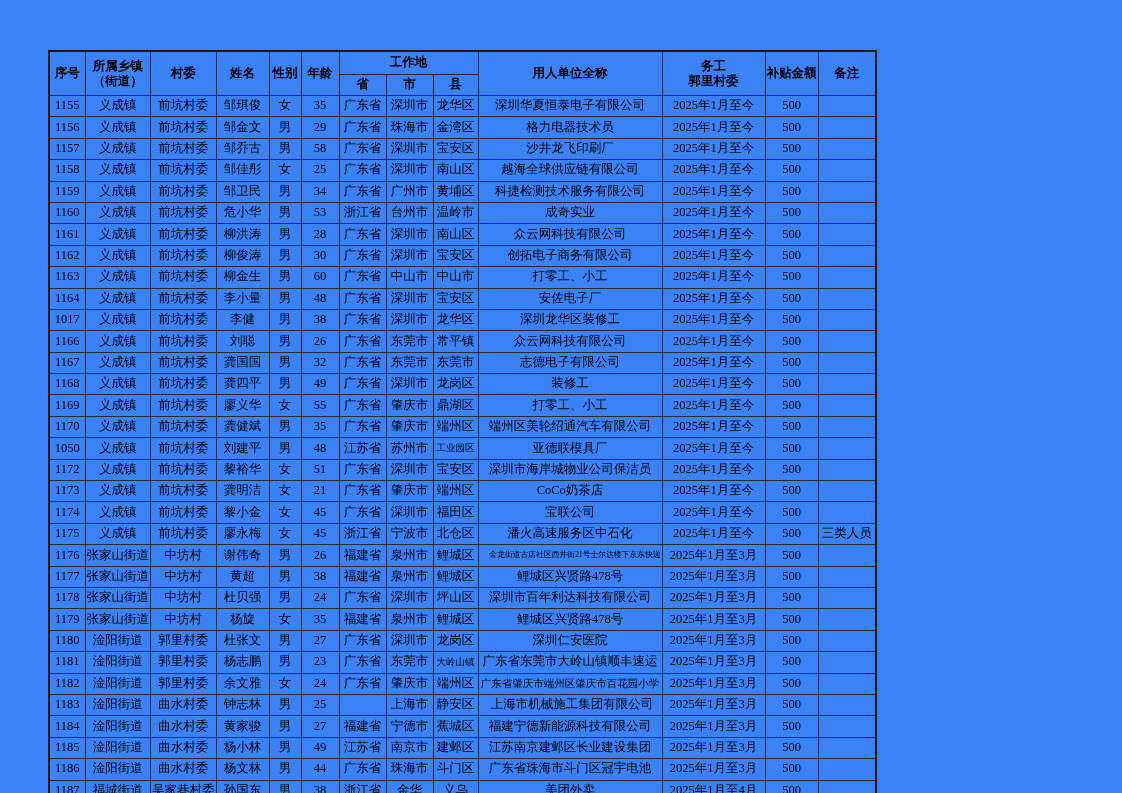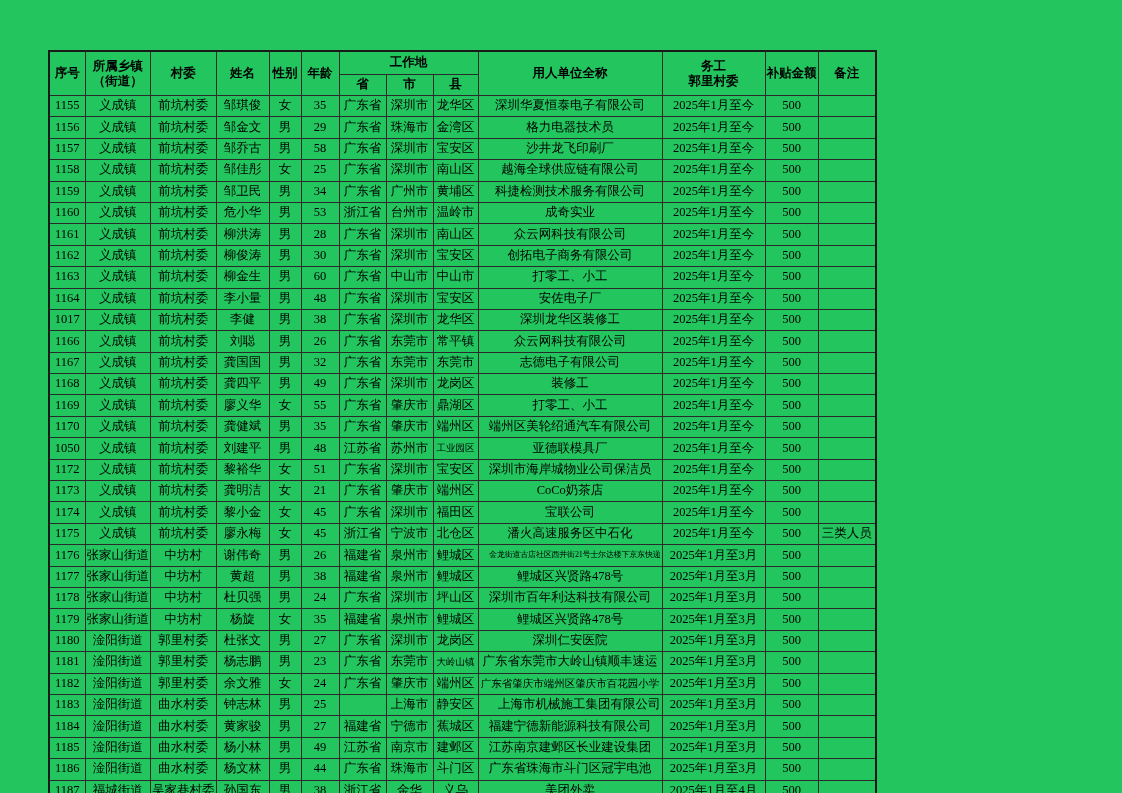--- a/index.html
+++ b/index.html
@@ -1,39 +1,39 @@
 <!DOCTYPE html>
 <html><head>
 <meta charset="utf-8">
 <style>
   html,body{margin:0;padding:0;}
   body{
     width:1122px;height:793px;background:#ffffff;position:relative;overflow:hidden;
     font-family:"Liberation Serif","DejaVu Serif",serif;color:#000;
   }
-  .page{position:absolute;inset:0;background:#22c55e;}
+  .page{position:absolute;inset:0;background:#3b82f6;}
   table.roster{
     position:absolute;left:48px;top:50px;
     border-collapse:collapse;table-layout:fixed;
     border:2px solid #1a1a1a;
   }
   th,td{
     border:1px solid #2a2a2a;
     text-align:center;vertical-align:middle;
     padding:0 1px;overflow:hidden;white-space:nowrap;
     font-size:12.5px;line-height:1.1;
   }
   thead th{font-weight:bold;font-size:12.5px;}
   thead tr.h1 th{height:22px;}
   thead tr.h2 th{height:20px;}
   tbody td{height:20.4px;}
   td.t-s{font-size:10.5px;margin-top:11px;}
   td.t-xs{font-size:9.5px;text-align:center;}
   td.t-xxs{font-size:8px;letter-spacing:-0.2px;text-align:right;}
-  td.align-left{text-align:right;padding-left:5px;}
+  td.align-left{text-align:center;padding-left:5px;}
   td.wrap{white-space:normal;line-height:12px;}
   .two-line div{line-height:1.15;}
 </style>
 </head>
 <body>
 
 <div class="page">
   <table class="roster">
     <colgroup>
       <col style="width:36px">

